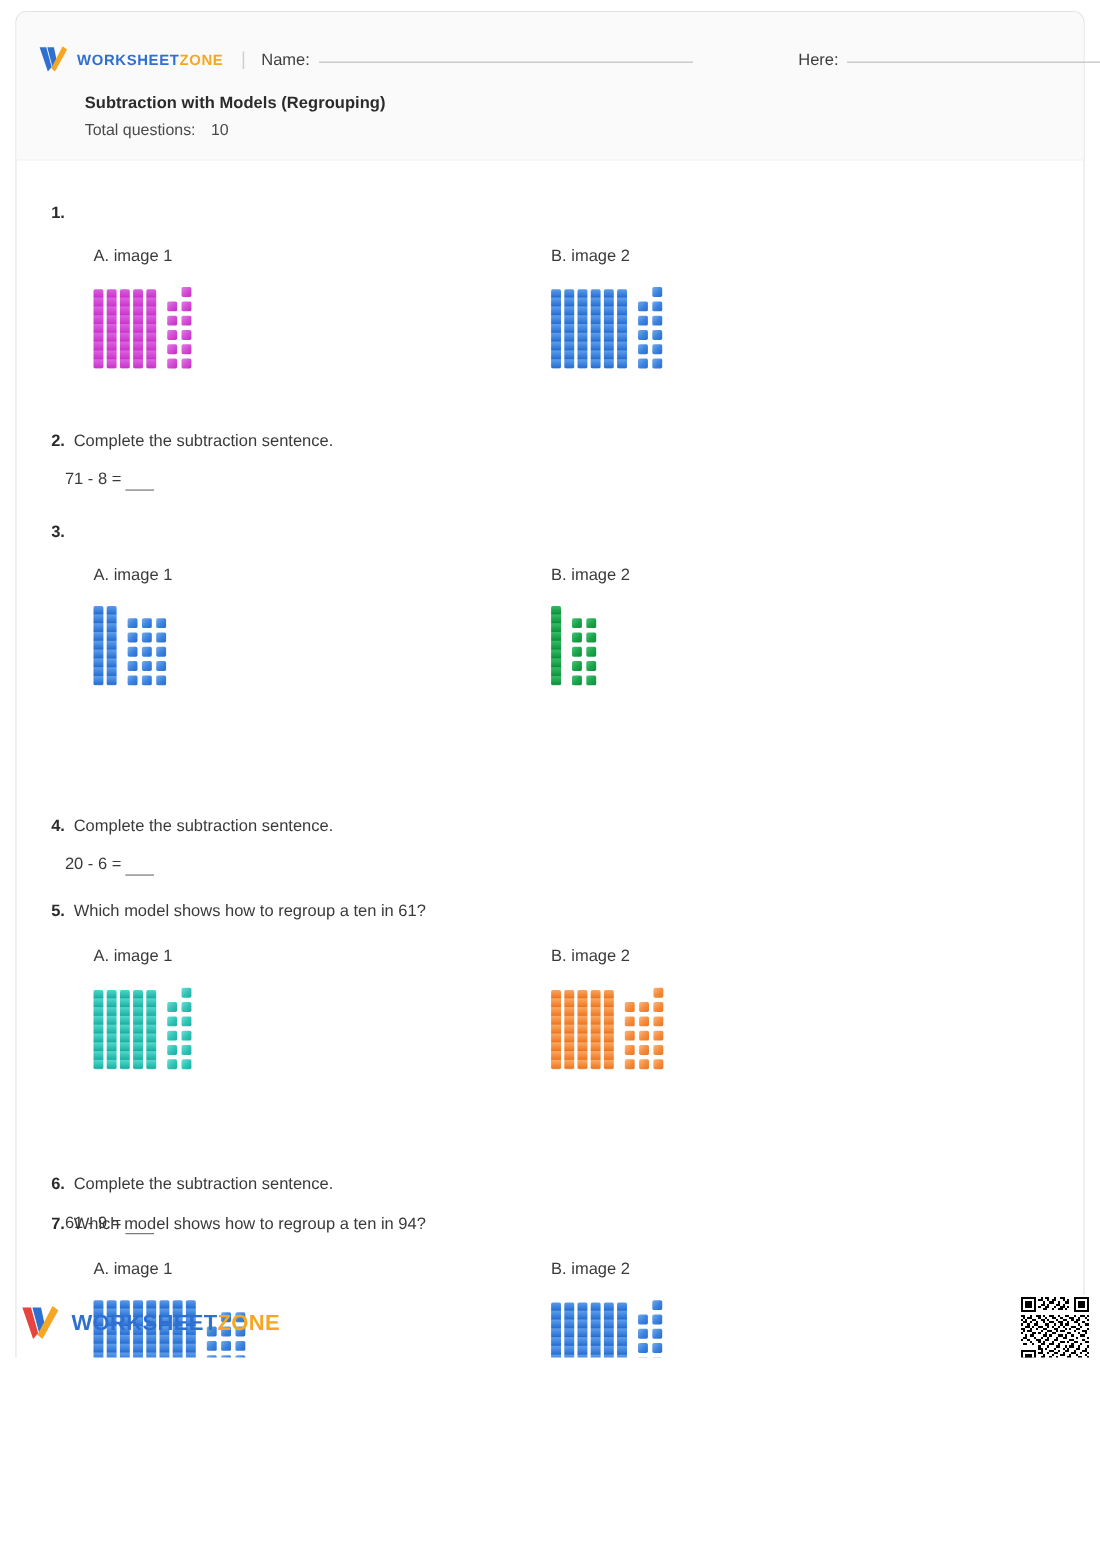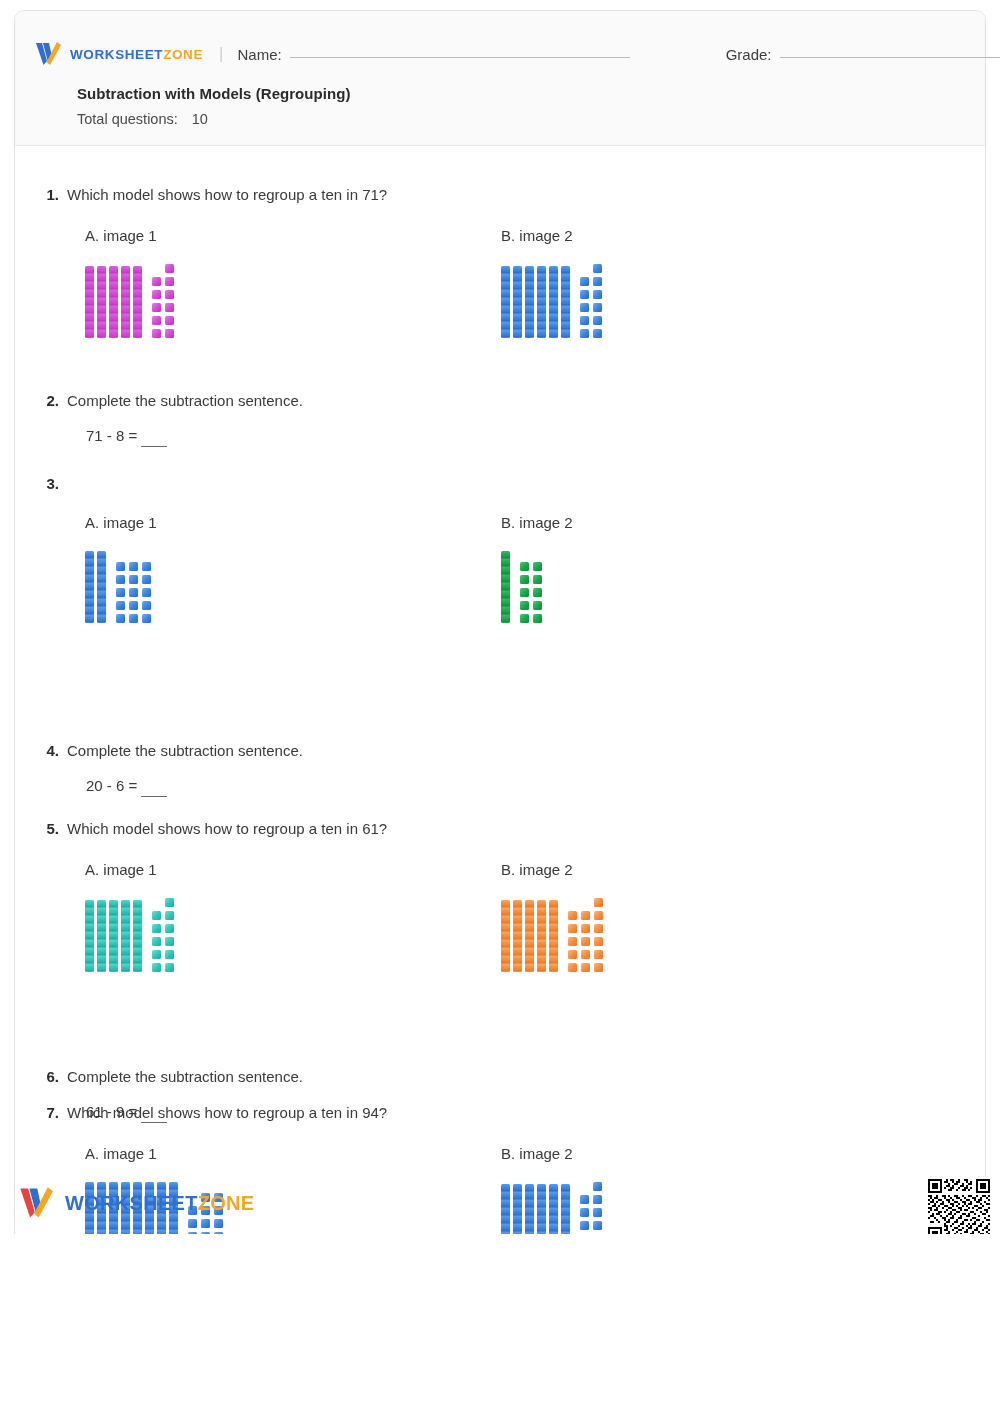--- a/index.html
+++ b/index.html
@@ -84,21 +84,21 @@
   .q-head { display: flex; align-items: baseline; }
   .q-num {
     font-size: 15px; font-weight: bold; color: #2b2b2b;
     width: 24px; text-align: right; flex: none;
   }
   .q-text {
     font-size: 15px; color: #3a3a3a; margin-left: 8px; line-height: 1.3;
   }
   .q-sentence {
     font-size: 15px; color: #3a3a3a;
-    margin-left: 51px; margin-top: 16px;
+    margin-left: 24px; margin-top: 16px;
   }
   .blank-rule {
     display: inline-block; width: 26px; height: 1px;
     background: #6b6b6b; position: relative; top: 6px; margin-left: 4px;
   }
 
   .choices { position: relative; margin-top: 22px; margin-left: 38px; height: 0; }
   .choice { position: absolute; top: 0; }
   .choice-a { left: 12px; }
   .choice-b { left: 428px; }
@@ -178,37 +178,36 @@
         </div>
 
         <span class="divider-pipe">|</span>
 
         <div class="field">
           <span class="field-label">Name:</span>
           <span class="field-rule rule-name"></span>
         </div>
 
         <div class="field grade-wrap">
-          <span class="field-label">Grade:</span>
+          <span class="field-label">Here:</span>
           <span class="field-rule rule-grade"></span>
         </div>
 
       </div>
 
       <div class="title-block">
         <div class="ws-title">Subtraction with Models (Regrouping)</div>
         <div class="ws-total"><span>Total questions:</span><span class="tq-count">10</span></div>
       </div>
     </div>
 
     <div class="body-area">
         <div class="q" style="top: 38px;">
           <div class="q-head">
             <span class="q-num">1.</span>
-            <span class="q-text">Which model shows how to regroup a ten in 71?</span>
           </div>
           <div class="choices">
             <div class="choice choice-a">
               <div class="choice-label">A. image 1</div>
               <div class="model c-magenta">
                 <div class="rods">
                   <div class="rod"></div>
                   <div class="rod"></div>
                   <div class="rod"></div>
                   <div class="rod"></div>

